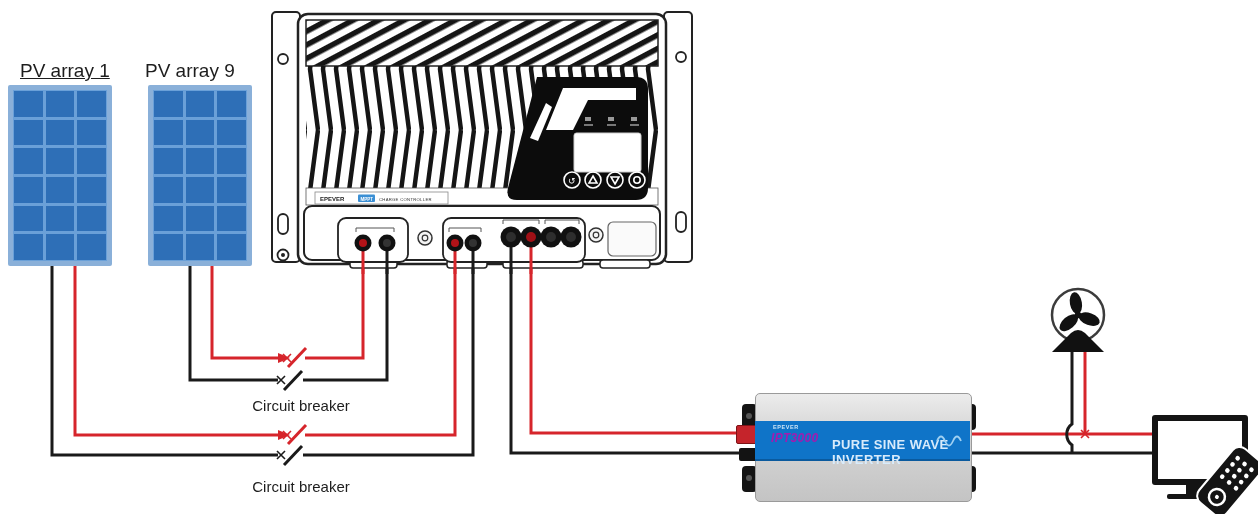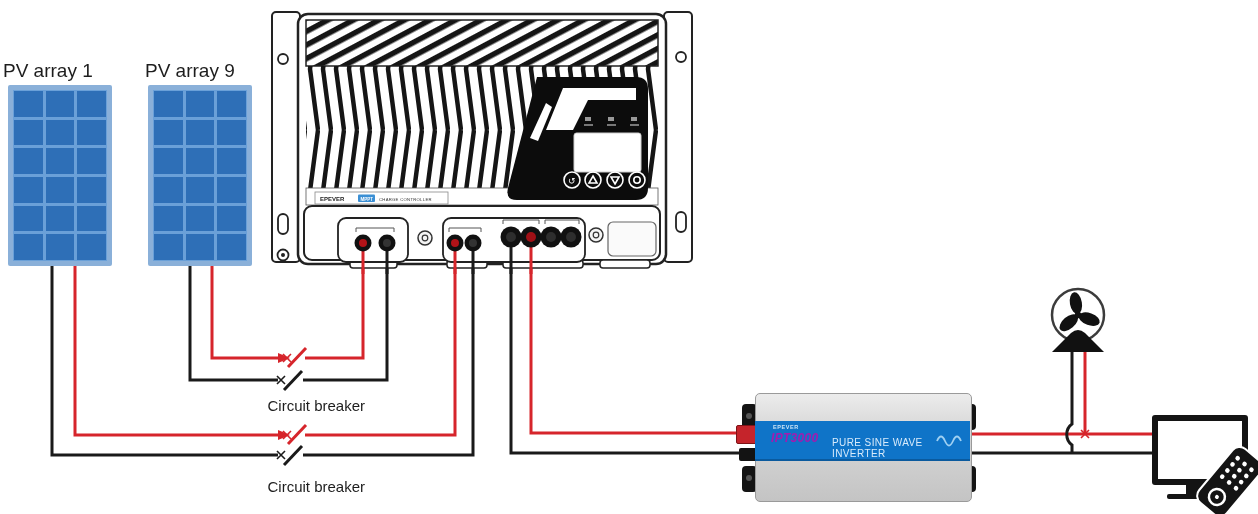--- a/index.html
+++ b/index.html
@@ -7,21 +7,21 @@
     --panel-cell:#2e6fb7; --panel-grid:#6aa0d8; --panel-frame:#8ab0d9;
     --inverter-blue:#0f74c8; --terminal-red:#c5242b;
   }
   html,body{margin:0;padding:0;background:#fff;}
   #stage{
     position:relative;width:1258px;height:514px;background:#ffffff;
     overflow:hidden;font-family:"Liberation Sans",sans-serif;color:#1d1d1d;
   }
   .abs{position:absolute;}
   .lbl{font-size:19px;color:#1d1d1d;white-space:nowrap;}
-  .lbl-sm{font-size:15px;color:#1d1d1d;text-align:right;white-space:nowrap;}
+  .lbl-sm{font-size:15px;color:#1d1d1d;text-align:center;white-space:nowrap;}
   
   .pv-panel{box-sizing:border-box;width:104px;height:181px;background:var(--panel-frame);
     padding:5px;border-radius:2px;}
   .pv-grid{width:100%;height:100%;background:var(--panel-grid);
     display:grid;grid-template-columns:repeat(3,1fr);grid-template-rows:repeat(6,1fr);gap:3px;
     padding:1px;box-sizing:border-box;}
   .pv-cell{background:var(--panel-cell);}
   
   svg.layer{position:absolute;left:0;top:0;}
   .wr{stroke:var(--wire-red);stroke-width:3;fill:none;}
@@ -35,21 +35,21 @@
     background:linear-gradient(#ececec,#d9d9d9 30%,#c4c4c4);border:1px solid #9a9a9a;border-radius:5px;}
   .inv-band{position:absolute;left:15px;top:29px;width:215px;height:40px;
     background:var(--inverter-blue);border-bottom:2px solid #0a5a9e;box-sizing:border-box;}
   .inv-bracket{position:absolute;width:15px;height:26px;background:#141414;border-radius:4px;}
   .inv-bracket:after{content:"";position:absolute;left:4px;top:9px;width:6px;height:6px;
     border-radius:50%;background:#555;}
   .inv-brand{position:absolute;left:33px;top:32px;font-size:5.5px;font-weight:bold;
     color:#cde4f6;letter-spacing:.6px;}
   .inv-model{position:absolute;left:31px;top:39px;font-size:12px;font-weight:bold;
     font-style:italic;color:#a21caf;letter-spacing:.3px;}
-  .inv-product{position:absolute;left:92px;top:45px;font-size:10px;font-weight:normal;
+  .inv-product{position:absolute;left:92px;top:45px;font-size:13px;font-weight:bold;
     color:#d8ebfb;letter-spacing:.4px;}
   .inv-term-red{position:absolute;left:-4px;top:33px;width:21px;height:17px;
     background:var(--terminal-red);border:1px solid #7e1216;border-radius:2px;}
   .inv-term-blk{position:absolute;left:-1px;top:56px;width:19px;height:13px;
     background:#131313;border-radius:2px;}
   
   .tv-screen{width:84px;height:58px;background:#fff;border:6px solid #141414;border-radius:3px;}
   .tv-neck{width:20px;height:9px;background:#141414;}
   .tv-base{width:58px;height:5px;background:#141414;border-radius:2px;}
 </style>
@@ -83,21 +83,21 @@
     <path class="wr" d="M531,250 L531,433 L742,433"></path>
     <path class="wb" d="M511,250 L511,453 L744,453"></path>
 
     <path class="wr" d="M968,434 L1158,434"></path>
     <path class="wb" d="M968,453 L1158,453"></path>
     <path class="wr" d="M1085,434 L1085,350"></path>
     <path class="wr-t" d="M1081,430 L1089,438 M1081,438 L1089,430"></path>
     <path class="wb" d="M1072,350 L1072,424 C1065,429 1065,440 1072,445 L1072,453"></path>
   </svg>
 
-  <div class="abs lbl" style="left:3px;top:60px;">PV array 1</div>
+  <div class="abs lbl" style="left:20px;top:60px;text-decoration:underline;">PV array 1</div>
   <div class="abs lbl" style="left:145px;top:60px;">PV array 9</div>
   <div class="abs lbl-sm" style="left:237px;top:397px;width:128px;">Circuit breaker</div>
   <div class="abs lbl-sm" style="left:237px;top:478px;width:128px;">Circuit breaker</div>
 
   <div class="abs pv-panel" style="left:8px;top:85px;">
     <div class="pv-grid">
         <div class="pv-cell"></div>
         <div class="pv-cell"></div>
         <div class="pv-cell"></div>
         <div class="pv-cell"></div>

